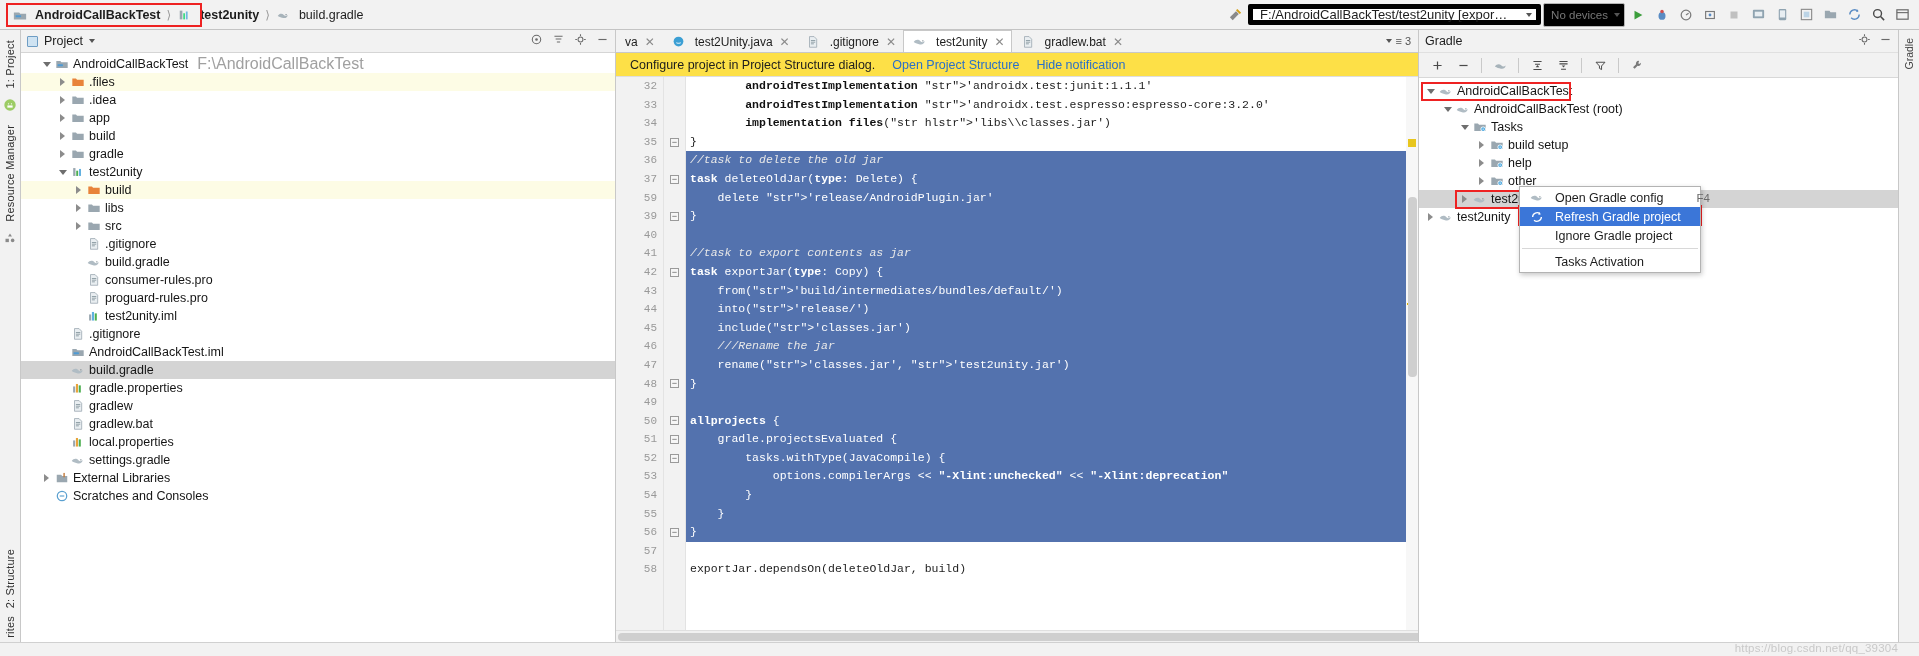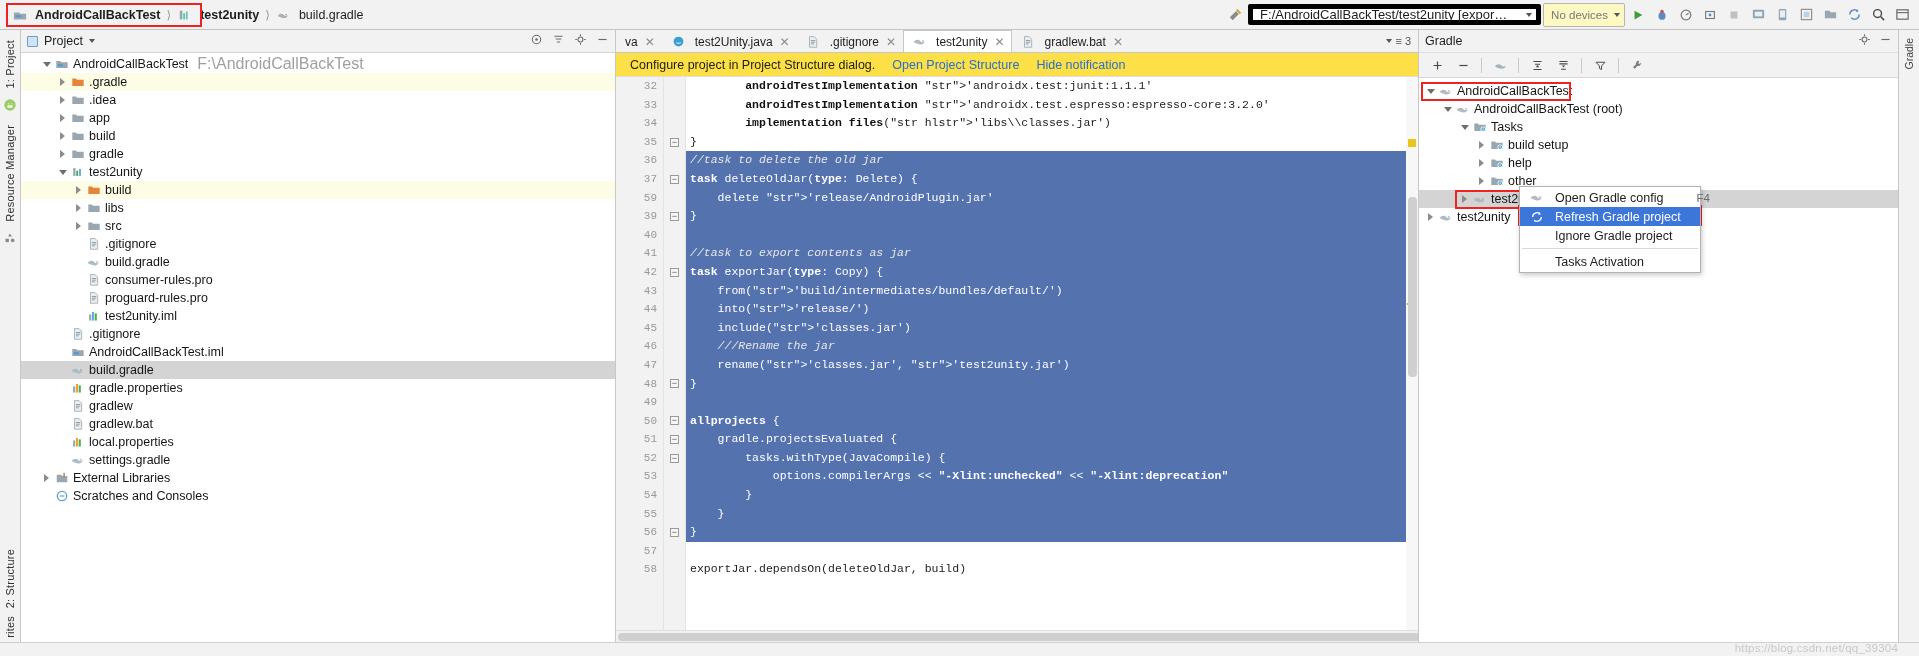--- a/index.html
+++ b/index.html
@@ -25,21 +25,21 @@
   .redbox { position:absolute; border:2px solid #ee2222; pointer-events:none; }
   #bc-red { left:6px; top:3px; width:196px; height:24px; }
 
   .topbar-right { margin-left:auto; display:flex; align-items:center; gap:2px; padding-right:6px; height:100%; }
   .tb-icon { width:22px; height:22px; display:flex; align-items:center; justify-content:center;
              border-radius:3px; color:#4a4a4a; }
   .tb-icon svg { display:block; }
   .run-config { display:flex; align-items:center; height:21px; border:5px solid #000000;
                 background:#fff; border-radius:2px; padding:0 4px 0 7px; font-size:13px; gap:16px;}
   .run-config .cap { max-width:250px; overflow:hidden; text-overflow:ellipsis; white-space:nowrap; }
-  .devices { display:flex; align-items:center; height:24px; border:1px solid #b5b5b5; background:#fef9c3;
+  .devices { display:flex; align-items:center; height:24px; border:1px solid #b5b5b5; background:#000000;
              border-radius:2px; padding:0 4px 0 7px; font-size:11.5px; gap:6px; color:#777; }
   .caret { width:0;height:0;border-left:3.5px solid transparent;border-right:3.5px solid transparent;
            border-top:4px solid #555; }
 
   
   .main { flex:1; display:flex; min-height:0; }
 
   
   .rail { width:21px; background:#f2f2f2; border-right:1px solid #c8c8c8;
           display:flex; flex-direction:column; align-items:center; padding-top:6px; gap:0;}
@@ -341,21 +341,21 @@
           </div>
           <div class="row hl-yellow" style="padding-left: 36px;">
             <span class="arrow">
               <span class="ar-r"></span>
             </span>
             <span class="ico">
               <svg width="14" height="14" viewBox="0 0 16 16">
                 <path d="M1.5 4h4.2l1.2 1.5h7.6V12.5H1.5z" fill="#e8833a"></path>
               </svg>
             </span>
-            <span class="nm">.gradle</span>
+            <span class="nm">.files</span>
           </div>
           <div class="row" style="padding-left: 36px;">
             <span class="arrow">
               <span class="ar-r"></span>
             </span>
             <span class="ico">
               <svg width="14" height="14" viewBox="0 0 16 16">
                 <path d="M1.5 4h4.2l1.2 1.5h7.6V12.5H1.5z" fill="#9aa7b0"></path>
               </svg>
             </span>

